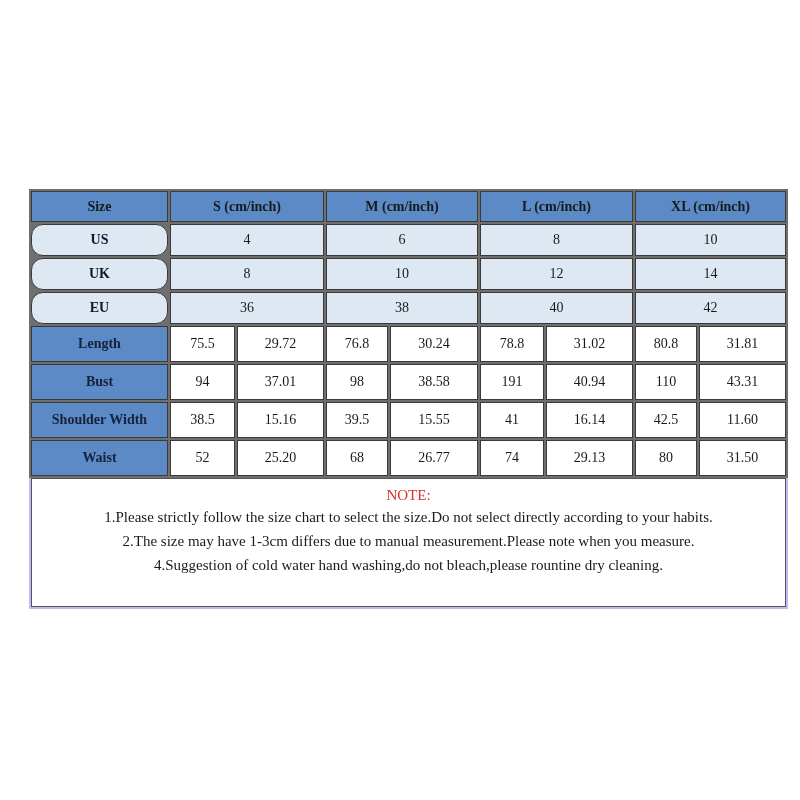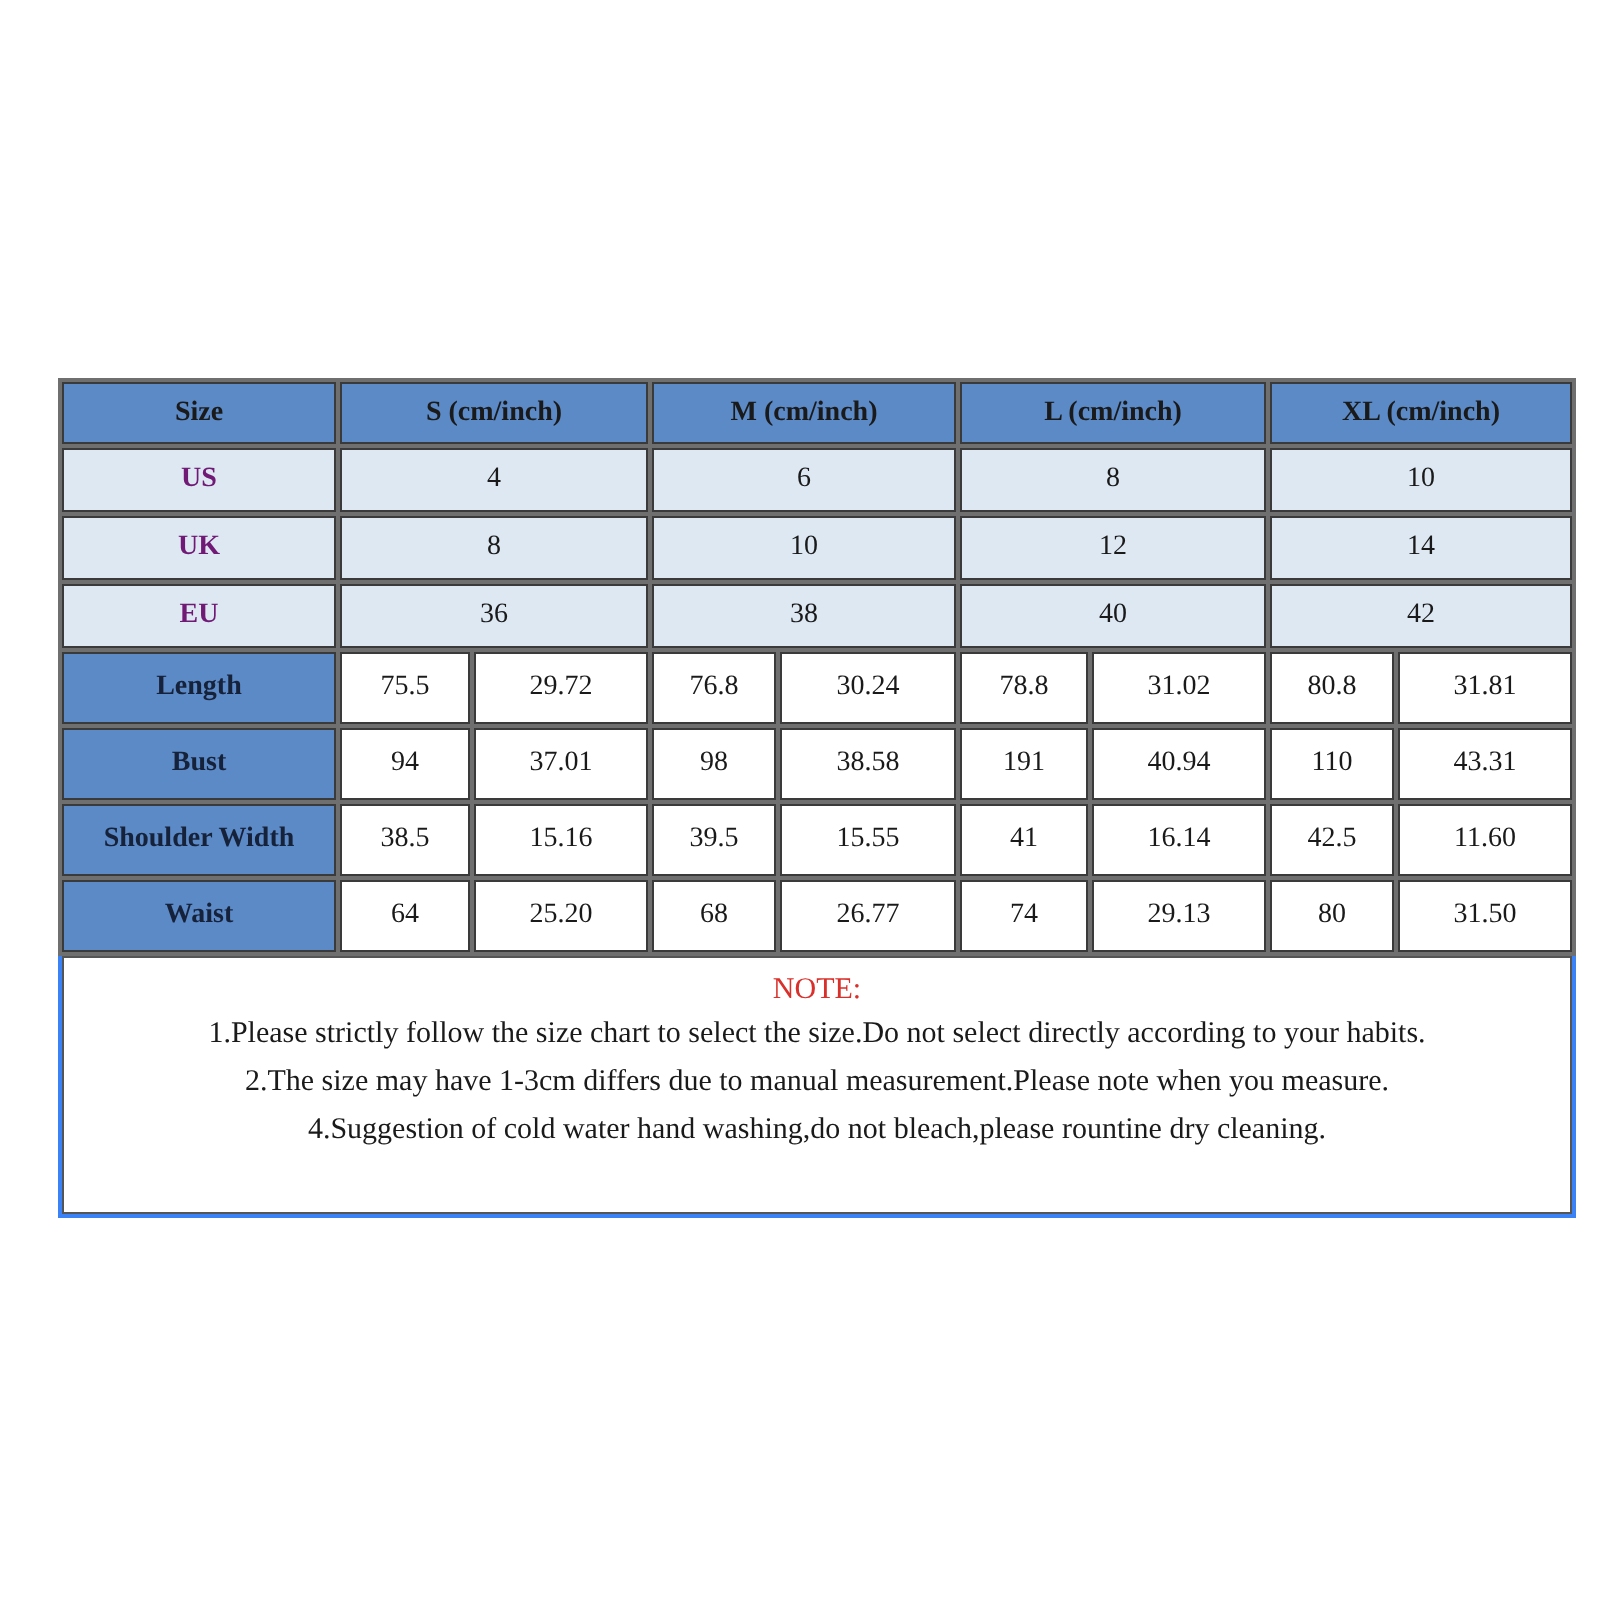--- a/index.html
+++ b/index.html
@@ -2,27 +2,27 @@
 <html><head>
   <meta charset="utf-8">
   <style>
     html, body { margin: 0; padding: 0; background: #ffffff; }
     body { width: 800px; height: 800px; position: relative; overflow: hidden; font-family: "Liberation Serif", serif; }
     .chart { position: absolute; left: 29px; top: 189px; width: 759px; }
     table.size-table { border-collapse: separate; border-spacing: 2px; background: #6f6f6f; width: 759px; table-layout: fixed; }
     table.size-table td { text-align: center; vertical-align: middle; font-size: 14px; color: #1a1a1a; padding: 0; border: 1px solid #3a3a3a; }
     .hdr td { background: #5b8ac6; font-weight: bold; color: #16213a; height: 29px; }
     .intl td { background: #dde8f3; height: 30px; }
-    .intl td.lbl { font-weight: bold; color: #701a75; }
+    .intl td.lbl { font-weight: bold; color: #0f172a; border-radius: 12px; }
     .meas td { background: #ffffff; height: 34px; }
     .meas td.lbl { background: #5b8ac6; font-weight: bold; color: #16213a; margin-top: 32px; }
     .note-box { background: #ffffff; border: 1px solid #555; margin-top: 0; height: 129px; box-sizing: border-box; text-align: center; padding-top: 6px; }
     .note-title { color: #d9302b; font-size: 15px; line-height: 20px; }
     .note-line { color: #1a1a1a; font-size: 15px; line-height: 24px; }
-    .note-wrap { background: #3b82f6; padding: 0 2px 2px 2px; width: 755px; }
+    .note-wrap { background: #c4b5fd; padding: 0 2px 2px 2px; width: 755px; }
   </style>
 </head>
 <body>
 
 <div class="chart">
   <table class="size-table">
     <colgroup>
       <col style="width:137px">
       <col style="width:65px">
         <col style="width:87px">
@@ -90,21 +90,21 @@
       <td>15.16</td>
       <td>39.5</td>
       <td>15.55</td>
       <td>41</td>
       <td>16.14</td>
       <td>42.5</td>
       <td>11.60</td>
     </tr>
     <tr class="meas">
       <td class="lbl">Waist</td>
-      <td>64</td>
+      <td>52</td>
       <td>25.20</td>
       <td>68</td>
       <td>26.77</td>
       <td>74</td>
       <td>29.13</td>
       <td>80</td>
       <td>31.50</td>
     </tr>
   </tbody>
     </table>

